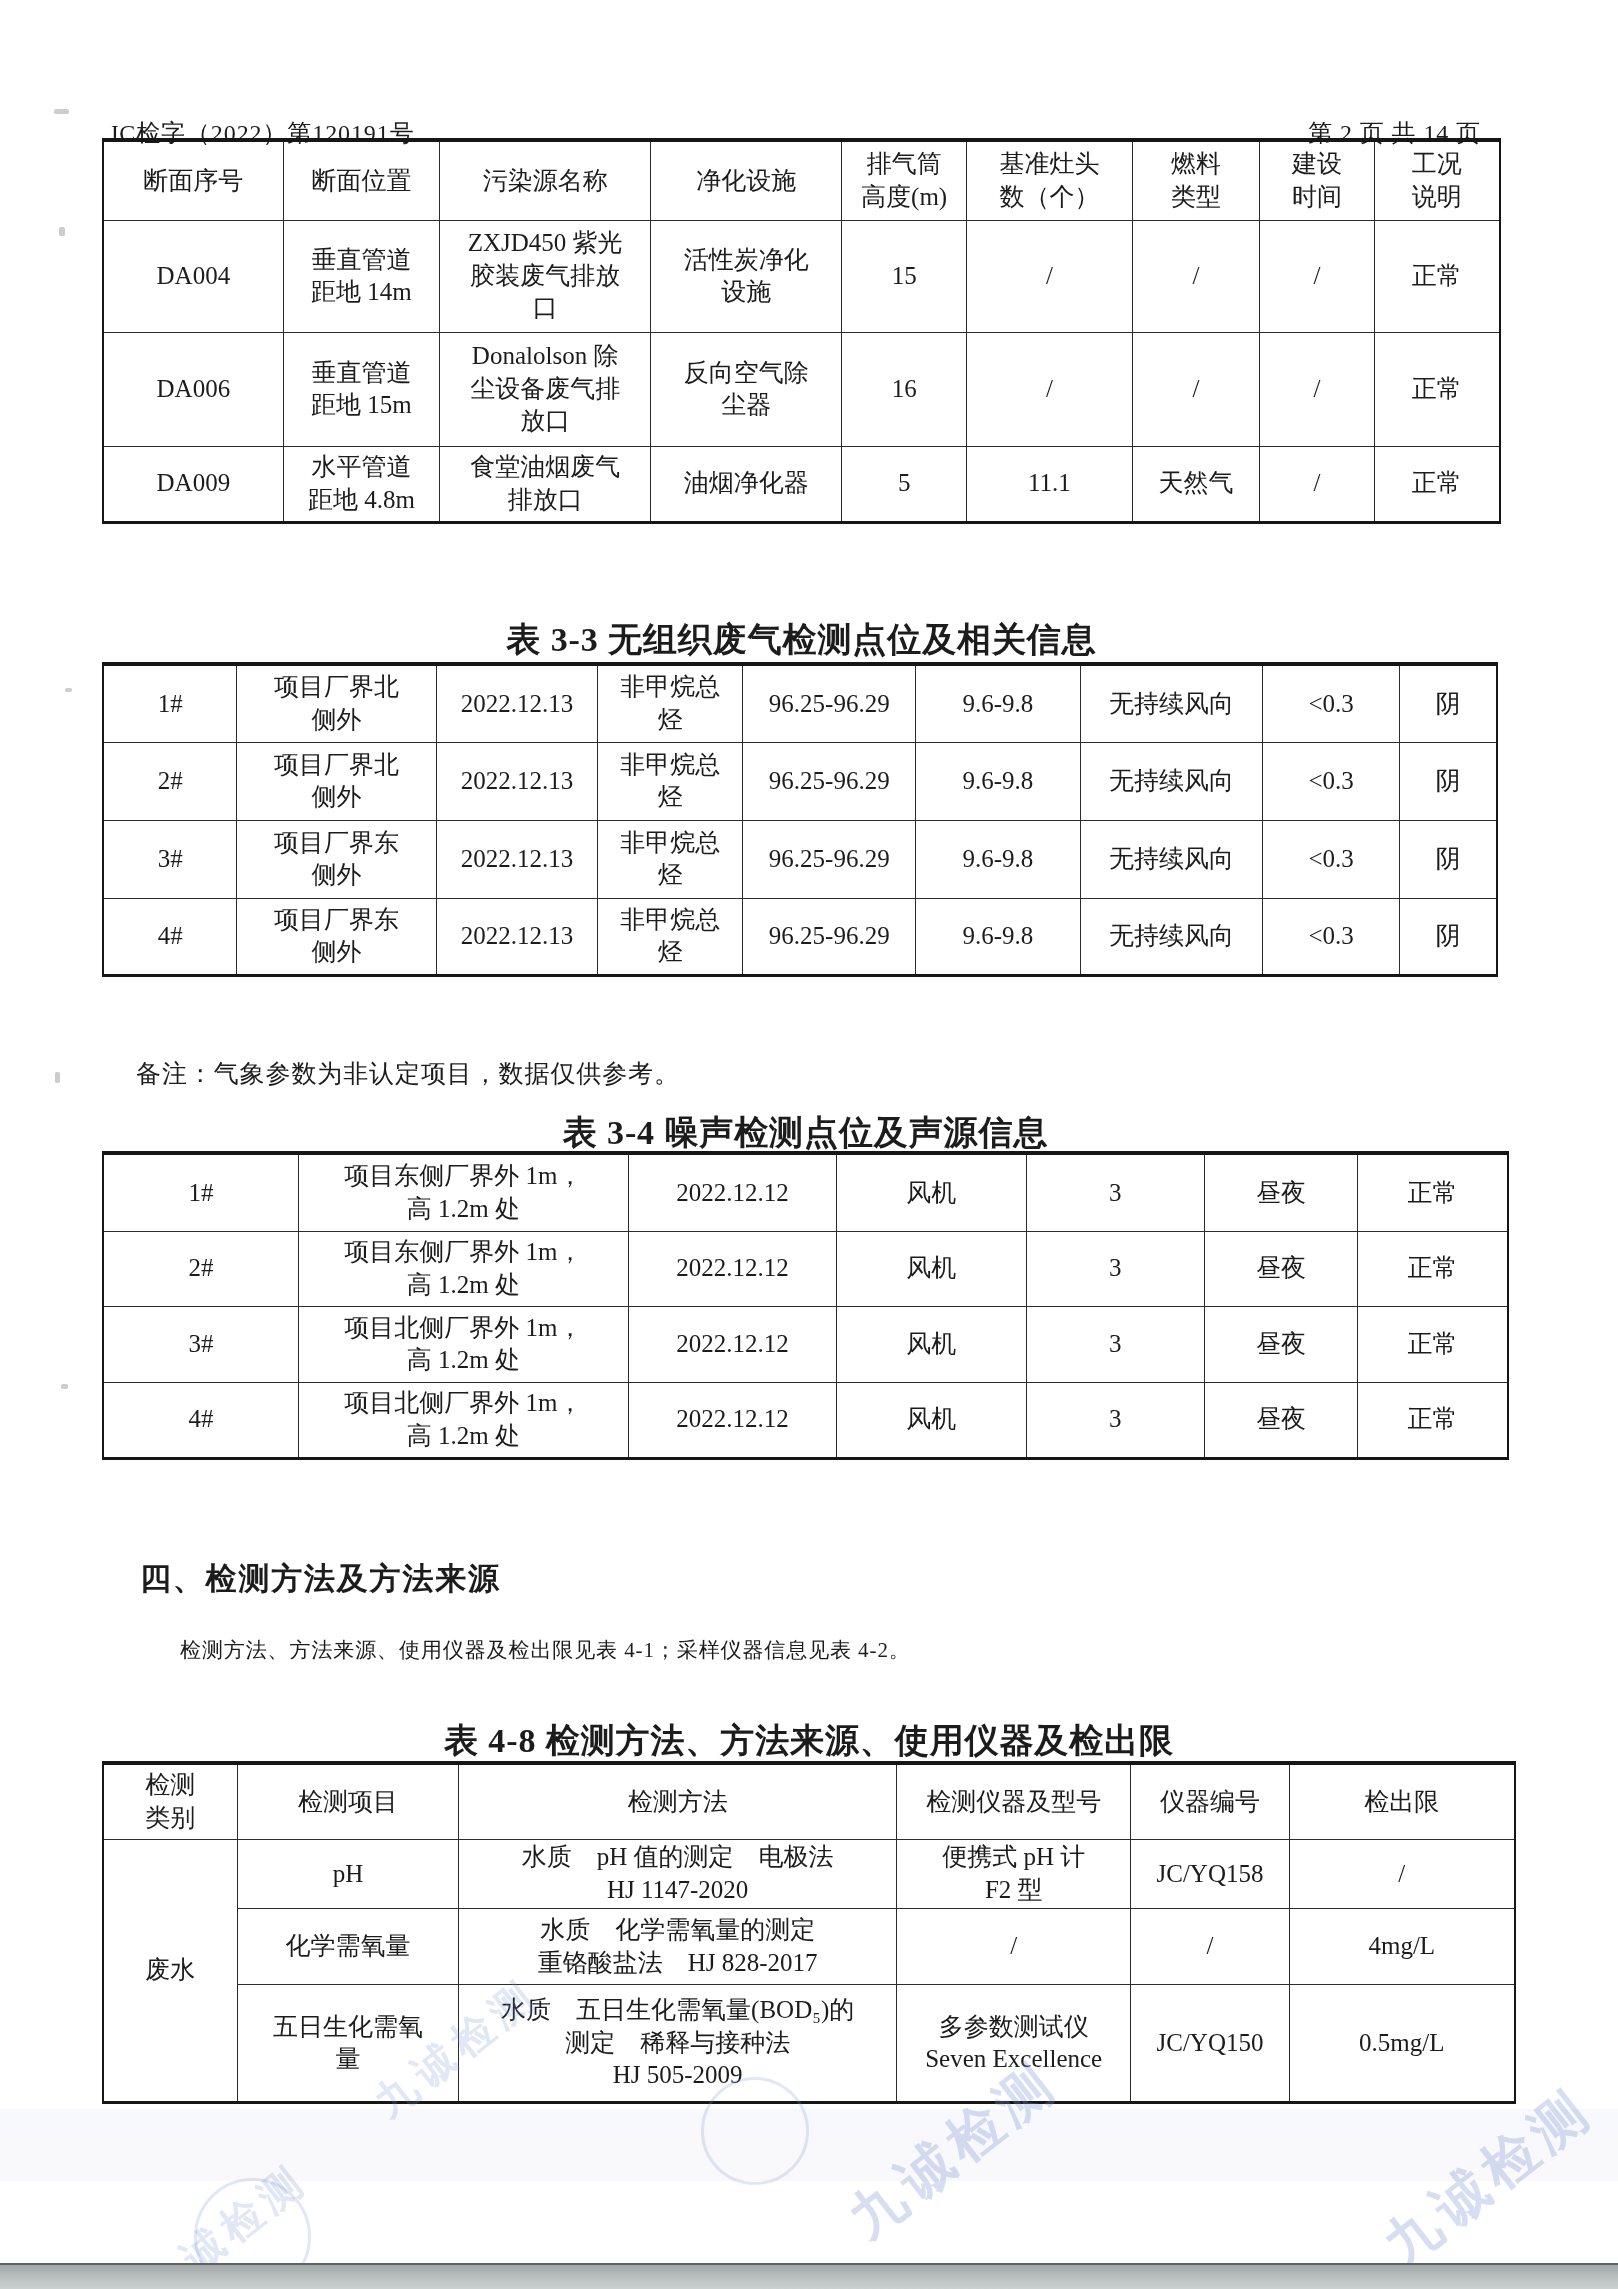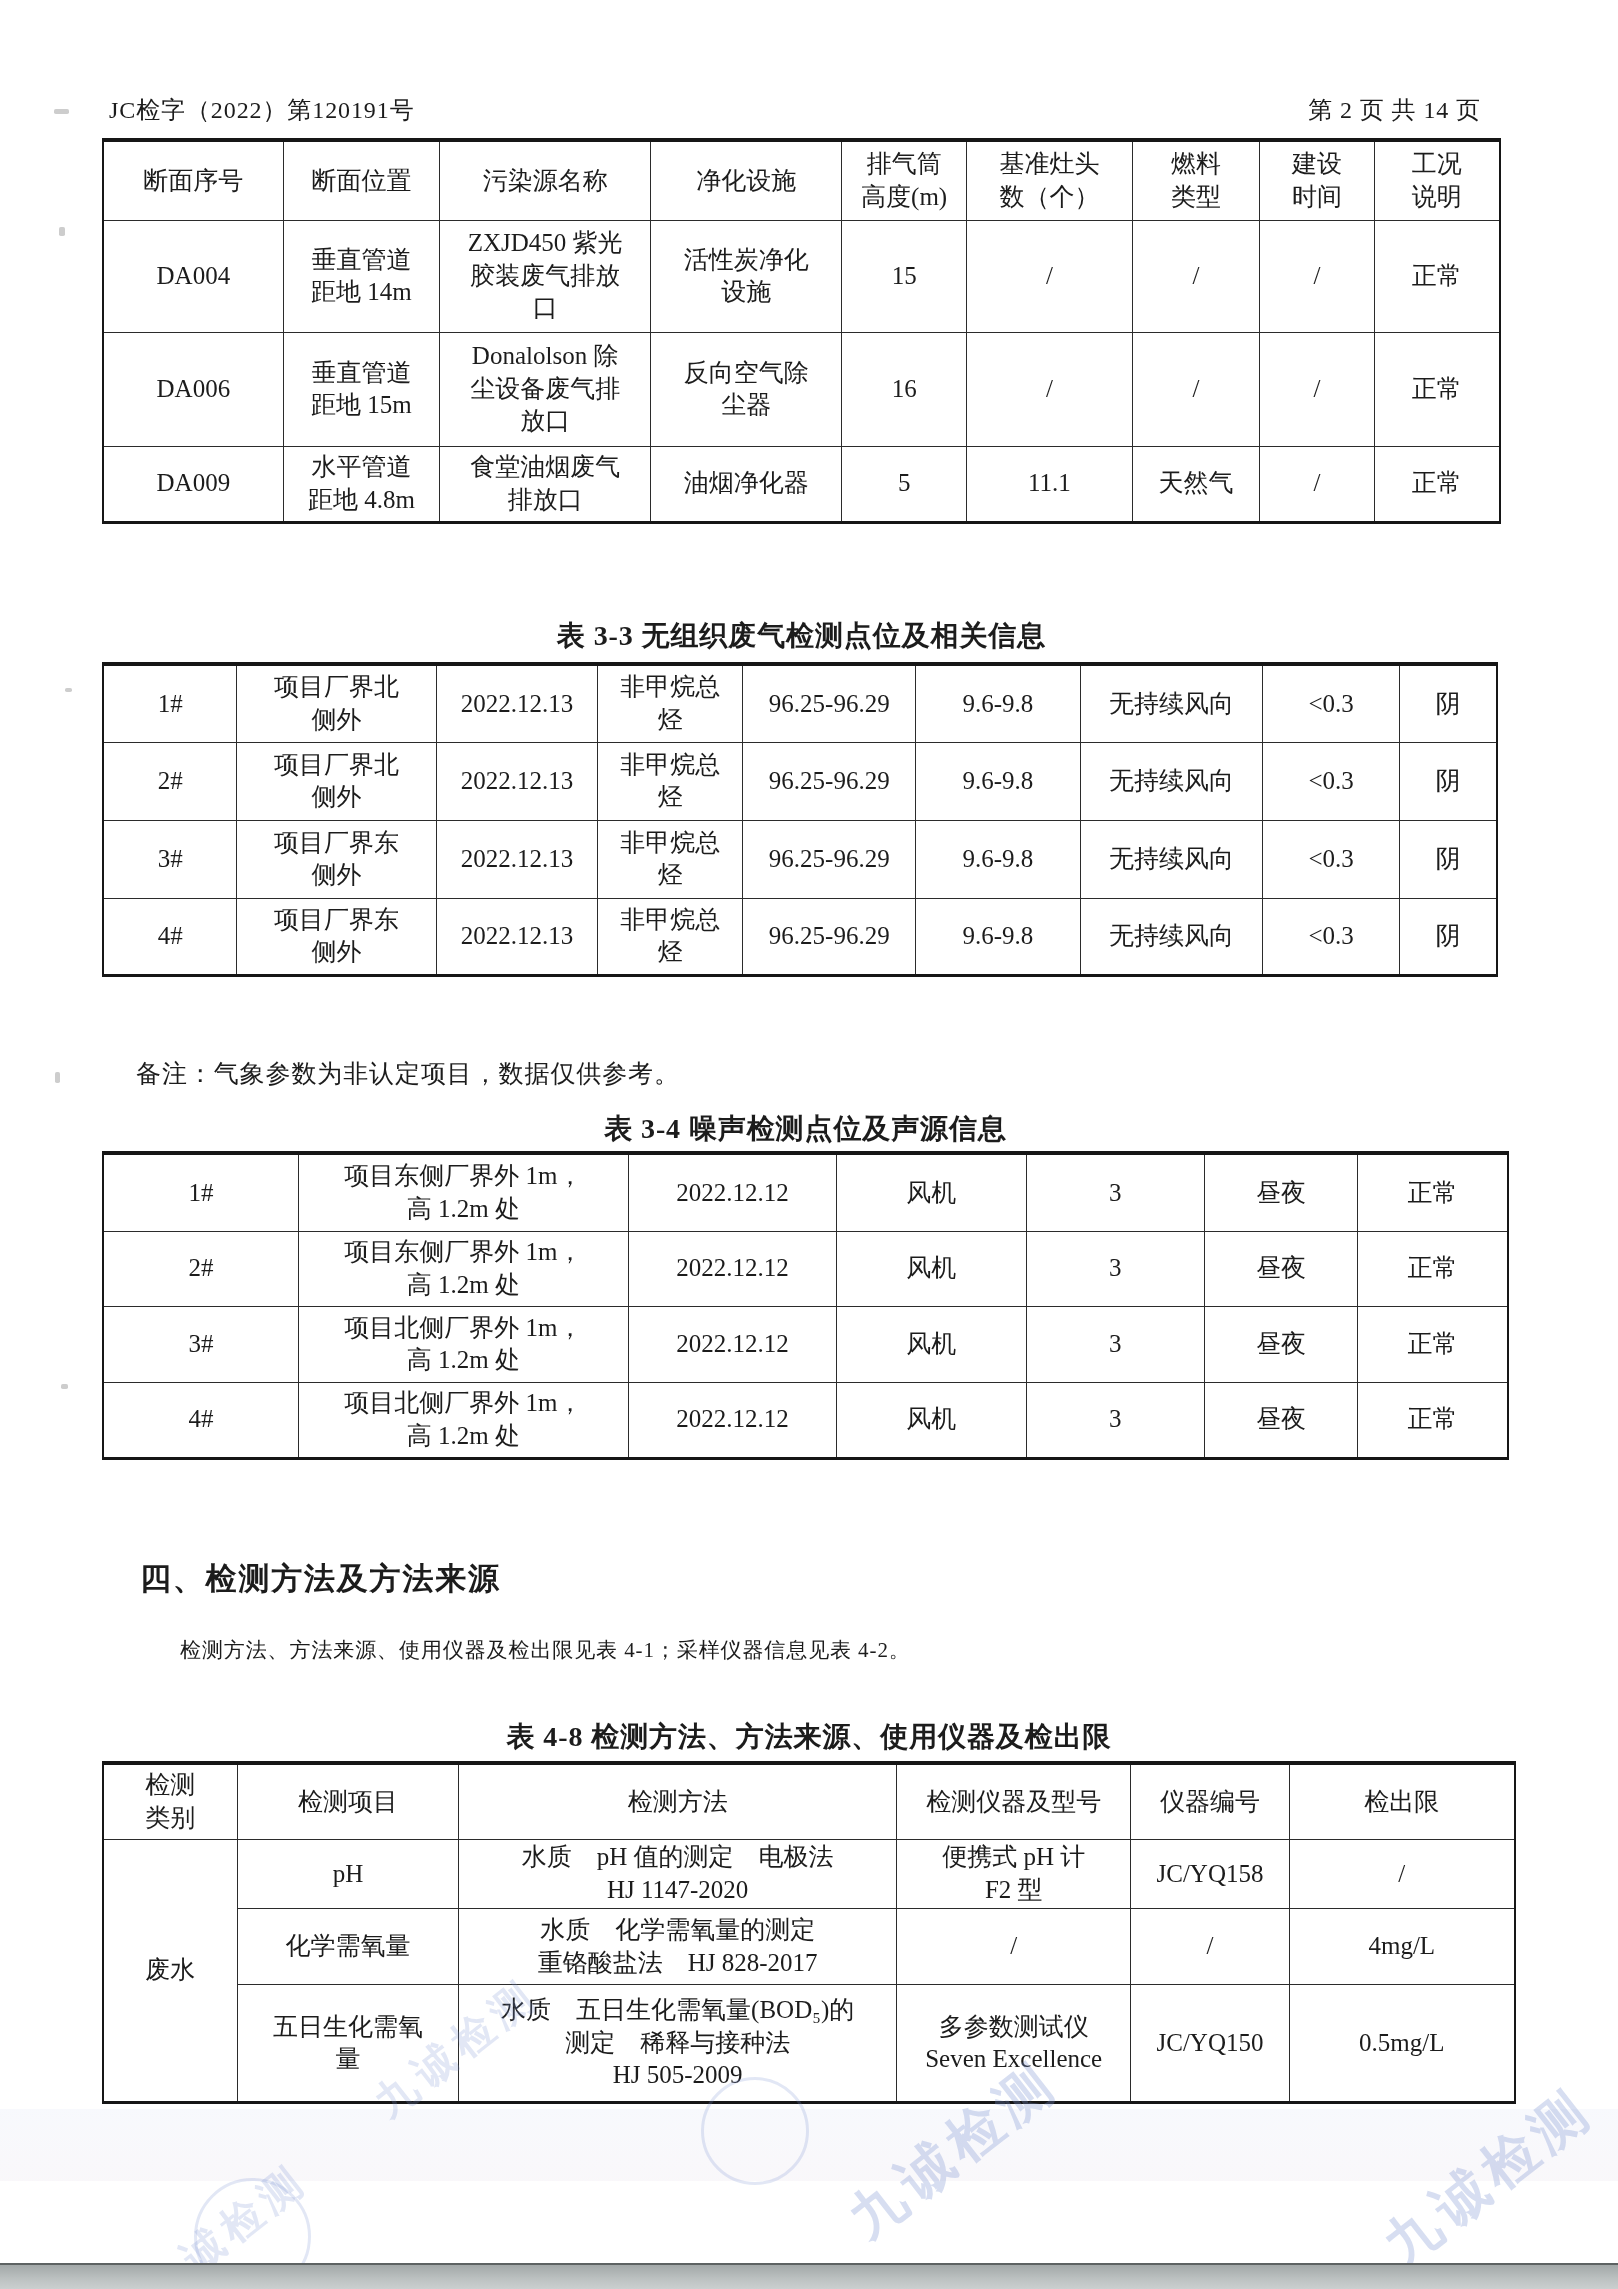--- a/index.html
+++ b/index.html
@@ -10,21 +10,21 @@
   }
   .abs{position:absolute;}
   
   table{border-collapse:collapse;table-layout:fixed;width:100%;}
   td{
     border:1.8px solid #2b2b2b;text-align:center;vertical-align:middle;
     white-space:pre-line;padding:1.8px 4.6px;font-size:25px;line-height:1.3;
     overflow:hidden;
   }
   .tbl{border:2.8px solid #161616;border-top-width:4.6px;border-bottom-width:3.7px;}
-  .tbl-title{font-weight:bold;font-size:28px;text-align:center;letter-spacing:0.9px;}
+  .tbl-title{font-weight:bold;font-size:34px;text-align:center;letter-spacing:0.9px;}
   
   .hdr-row{display:flex;justify-content:space-between;font-size:24px;letter-spacing:0.9px;}
   .note-line{font-size:25px;letter-spacing:0.9px;}
   .sec-heading{font-size:31px;font-weight:bold;letter-spacing:1.8px;}
   .body-para{font-size:21px;letter-spacing:0.9px;}
   
   .wm{
     position:absolute;color:rgba(122,146,210,0.30);font-size:54px;font-weight:bold;
     transform:rotate(-38deg);letter-spacing:7.4px;pointer-events:none;white-space:nowrap;
   }
@@ -40,21 +40,21 @@
   .noise{position:absolute;background:#909090;opacity:.45;border-radius:1.8px;}
   .bottom-bar{
     position:absolute;left:0;bottom:0;width:1619px;height:25px;
     border-top:2.8px solid #5d6262;
     background:linear-gradient(180deg,#a2a8a8 0%,#bcc1c1 55%,#ccd1d1 100%);
   }
 </style>
 </head>
 <body>
 
-<div class="abs hdr-row" style="left:109px;right:138px;top:94px;">
+<div class="abs hdr-row" style="left:109px;right:138px;top:117px;">
   <span>JC检字（2022）第120191号</span>
   <span>第 2 页 共 14 页</span>
 </div>
 
 <div class="abs" style="left:102px;top:138px;width:1399px;">
   <table class="tbl">
     <colgroup>
       <col style="width:12.9%">
         <col style="width:11.2%">
         <col style="width:15.1%">

